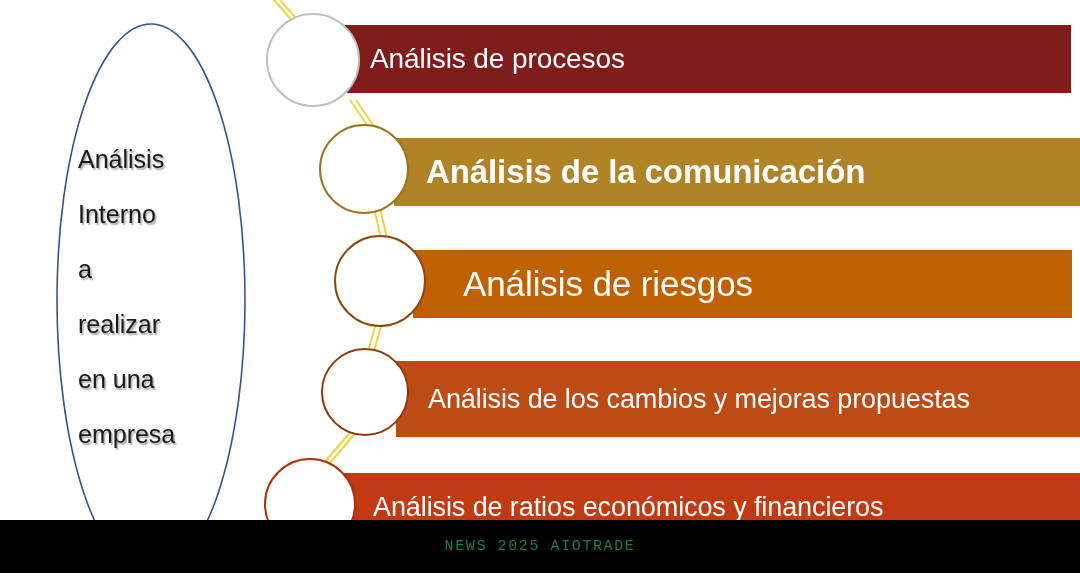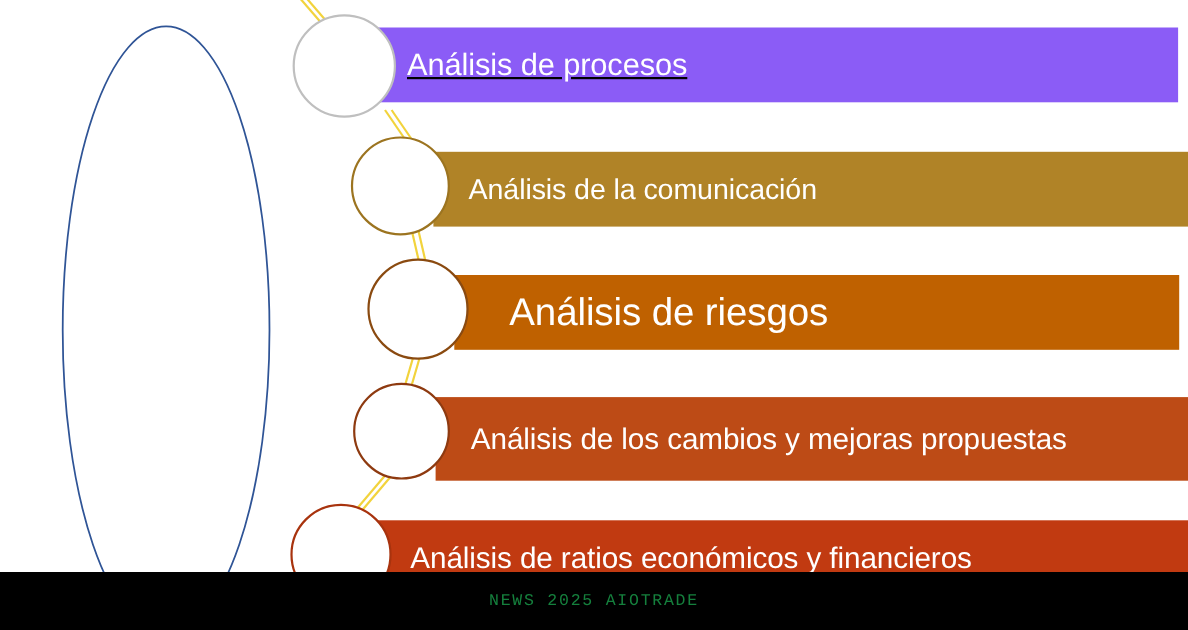--- a/index.html
+++ b/index.html
@@ -37,21 +37,21 @@
     color: #ffffff;
     font-family: "Liberation Sans", sans-serif;
     font-weight: 400;
     white-space: nowrap;
     letter-spacing: -0.1px;
   }
   .bar-1 { left: 336px; top: 25px;  width: 735px; height: 68px; }
   .bar-1 .bar-label { font-size: 28px; padding-left: 34px; }
 
   .bar-2 { left: 394px; top: 138px; width: 686px; height: 68px; }
-  .bar-2 .bar-label { font-size: 26px; padding-left: 32px; }
+  .bar-2 .bar-label { font-size: 33px; padding-left: 32px; font-weight: bold; }
 
   .bar-3 { left: 413px; top: 250px; width: 659px; height: 68px; }
   .bar-3 .bar-label { font-size: 35px; padding-left: 50px; }
 
   .bar-4 { left: 396px; top: 361px; width: 684px; height: 76px; }
   .bar-4 .bar-label { font-size: 27px; padding-left: 32px; }
 
   .bar-5 { left: 340px; top: 473px; width: 740px; height: 68px; }
   .bar-5 .bar-label { font-size: 27px; padding-left: 33px; }
 
@@ -89,21 +89,21 @@
     font-family: "Liberation Mono", monospace;
     font-size: 15px;
     letter-spacing: 1.6px;
   }
 </style>
 </head>
 <body>
 
 <div id="stage">
 
-  <div class="bar bar-1" style="background: #8b5cf6; text-decoration: underline;">
+  <div class="bar bar-1" style="background: #7f1d1d;">
     <span class="bar-label">Análisis de procesos</span>
   </div>
   <div class="bar bar-2" style="background: rgb(176, 131, 39);">
     <span class="bar-label">Análisis de la comunicación</span>
   </div>
   <div class="bar bar-3" style="background: rgb(191, 97, 0);">
     <span class="bar-label">Análisis de riesgos</span>
   </div>
   <div class="bar bar-4" style="background: rgb(189, 75, 22);">
     <span class="bar-label">Análisis de los cambios y mejoras propuestas</span>
@@ -135,18 +135,26 @@
 
     <g id="circles">
       <circle class="node node-1" cx="313" cy="60" r="46" stroke-width="2" fill="#FFFFFF" stroke="#BFBFBF"></circle>
       <circle class="node node-2" cx="364" cy="169" r="44" stroke-width="2" fill="#FFFFFF" stroke="#9C7420"></circle>
       <circle class="node node-3" cx="380" cy="281" r="45" stroke-width="2" fill="#FFFFFF" stroke="#8A4A10"></circle>
       <circle class="node node-4" cx="365" cy="392" r="43" stroke-width="2" fill="#FFFFFF" stroke="#8E3A10"></circle>
       <circle class="node node-5" cx="310" cy="504" r="45" stroke-width="2" fill="#FFFFFF" stroke="#A8330E"></circle>
     </g>
   </svg>
 
+  <div id="ellipse-text">
+    <div class="line">Análisis</div>
+    <div class="line">Interno</div>
+    <div class="line">a</div>
+    <div class="line">realizar</div>
+    <div class="line">en una</div>
+    <div class="line">empresa</div>
+  </div>
 
   <div id="footer" style="background: rgb(0, 0, 0);">
     <span class="footer-text" style="color: #15803d;">NEWS 2025 AIOTRADE</span>
   </div>
 
 </div>
 
 </body></html>

